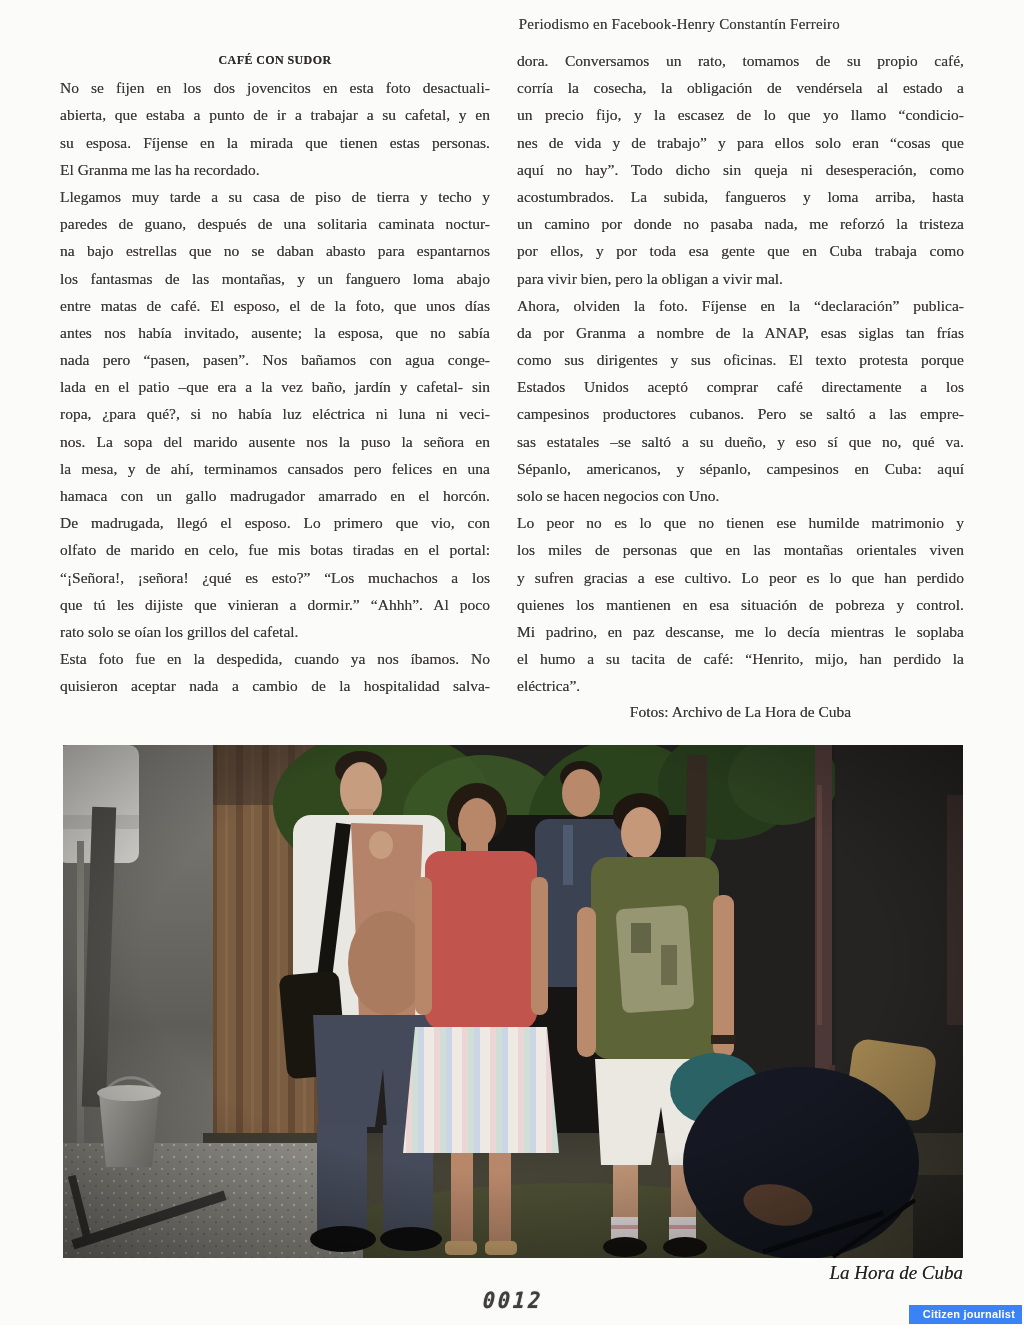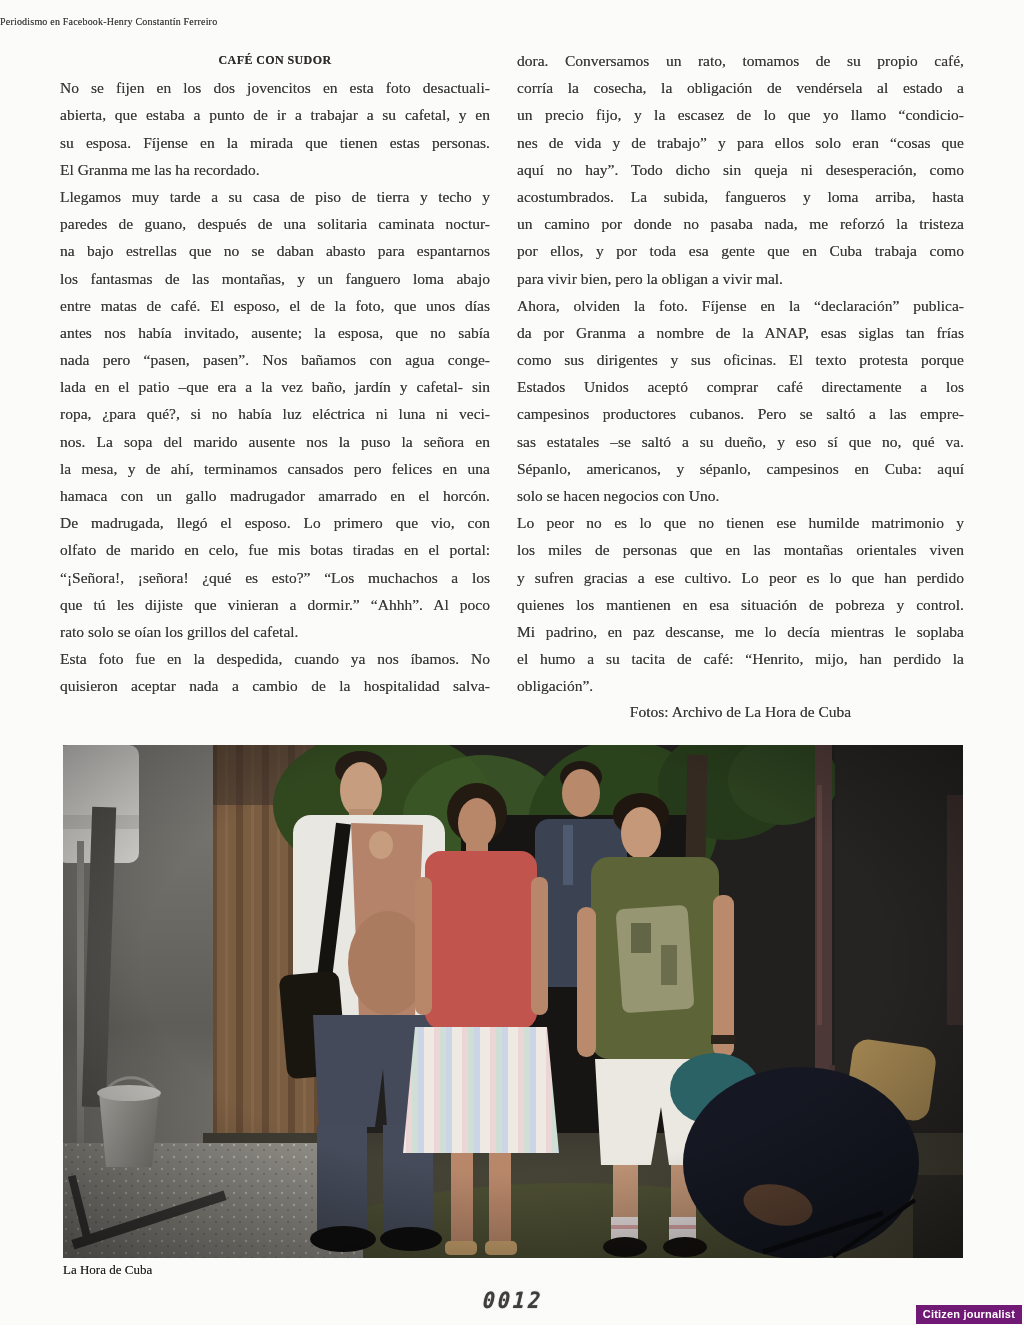--- a/index.html
+++ b/index.html
@@ -2,22 +2,22 @@
 <html><head>
 <meta charset="utf-8">
 <style>
   html,body{margin:0;padding:0;}
   body{
     width:1024px;height:1325px;position:relative;overflow:hidden;
     background:#fbfbf9;
     font-family:"Liberation Serif", serif;
   }
   .header{
-    position:absolute;top:16px;left:0;width:840px;text-align:left;
-    font-size:10px;color:#3c3b39;letter-spacing:.2px;
+    position:absolute;top:16px;left:0;width:840px;text-align:right;
+    font-size:15px;color:#3c3b39;letter-spacing:.2px;
     text-shadow:0 0 .6px rgba(70,68,66,.75);
   }
   .col{
     position:absolute;top:47px;font-size:15.5px;color:#3a3937;
     text-shadow:0 0 .6px rgba(70,68,66,.75);
   }
   #col-left{left:60px;width:430px;}
   #col-right{left:517px;width:447px;}
   .col-title{
     height:27.2px;line-height:27.2px;text-align:center;font-weight:bold;
@@ -29,37 +29,37 @@
   }
   .tline.fill{text-align-last:justify;}
   .credit{
     height:24px;line-height:24px;text-align:center;font-size:15.5px;color:#393836;
   }
   .photo{
     position:absolute;left:63px;top:745px;width:900px;height:513px;
     background:#232120;overflow:hidden;
   }
   .caption{
-    position:absolute;left:63px;top:1262px;width:900px;text-align:left;
-    font-size:13px;color:#23221f;text-shadow:0 0 .6px rgba(60,58,56,.7);
+    position:absolute;left:63px;top:1262px;width:900px;text-align:right;
+    font-size:19px;color:#23221f;text-shadow:0 0 .6px rgba(60,58,56,.7);font-style:italic;
   }
   .pagenum{
     position:absolute;left:63px;top:1288px;width:900px;text-align:center;
   }
   .pagenum span{
     display:inline-block;
     font-family:"DejaVu Sans Mono", monospace;font-weight:bold;font-style:italic;
     font-size:20px;letter-spacing:3px;color:#403e3d;
     transform:scaleY(1.12) skewX(-4deg);
     text-shadow:0 0 1px rgba(64,62,61,.8);
   }
   .badge{
-    position:absolute;right:2px;bottom:1px;background:#701a75;color:#ffffff;
+    position:absolute;right:2px;bottom:1px;background:#3b82f6;color:#ffffff;
     font-family:"Liberation Sans", sans-serif;font-size:11px;font-weight:bold;
-    padding:3px 7px 4px 7px;letter-spacing:.2px;
+    padding:3px 7px 4px 14px;letter-spacing:.2px;
   }
 </style>
 </head>
 <body>
 
 <div class="header">Periodismo en Facebook-Henry Constantín Ferreiro</div>
 
 <div class="col" id="col-left">
   <div class="col-title">CAFÉ CON SUDOR</div>
   <div id="col-left-lines">
@@ -107,21 +107,21 @@
       <div class="tline fill">campesinos productores cubanos. Pero se saltó a las empre-</div>
       <div class="tline fill">sas estatales –se saltó a su dueño, y eso sí que no, qué va.</div>
       <div class="tline fill">Sépanlo, americanos, y sépanlo, campesinos en Cuba: aquí</div>
       <div class="tline">solo se hacen negocios con Uno.</div>
       <div class="tline fill">Lo peor no es lo que no tienen ese humilde matrimonio y</div>
       <div class="tline fill">los miles de personas que en las montañas orientales viven</div>
       <div class="tline fill">y sufren gracias a ese cultivo. Lo peor es lo que han perdido</div>
       <div class="tline fill">quienes los mantienen en esa situación de pobreza y control.</div>
       <div class="tline fill">Mi padrino, en paz descanse, me lo decía mientras le soplaba</div>
       <div class="tline fill">el humo a su tacita de café: “Henrito, mijo, han perdido la</div>
-      <div class="tline">obligación”.</div>
+      <div class="tline">eléctrica”.</div>
     </div>
   <div class="credit">Fotos: Archivo de La Hora de Cuba</div>
 </div>
 
 <div class="photo">
   <svg width="900" height="513" viewBox="0 0 900 513" xmlns="http://www.w3.org/2000/svg">
     <defs>
       <linearGradient id="gWall" x1="0" y1="0" x2="0" y2="1">
         <stop offset="0" stop-color="#7e7c77"></stop>
           <stop offset=".55" stop-color="#5f5d58"></stop>

